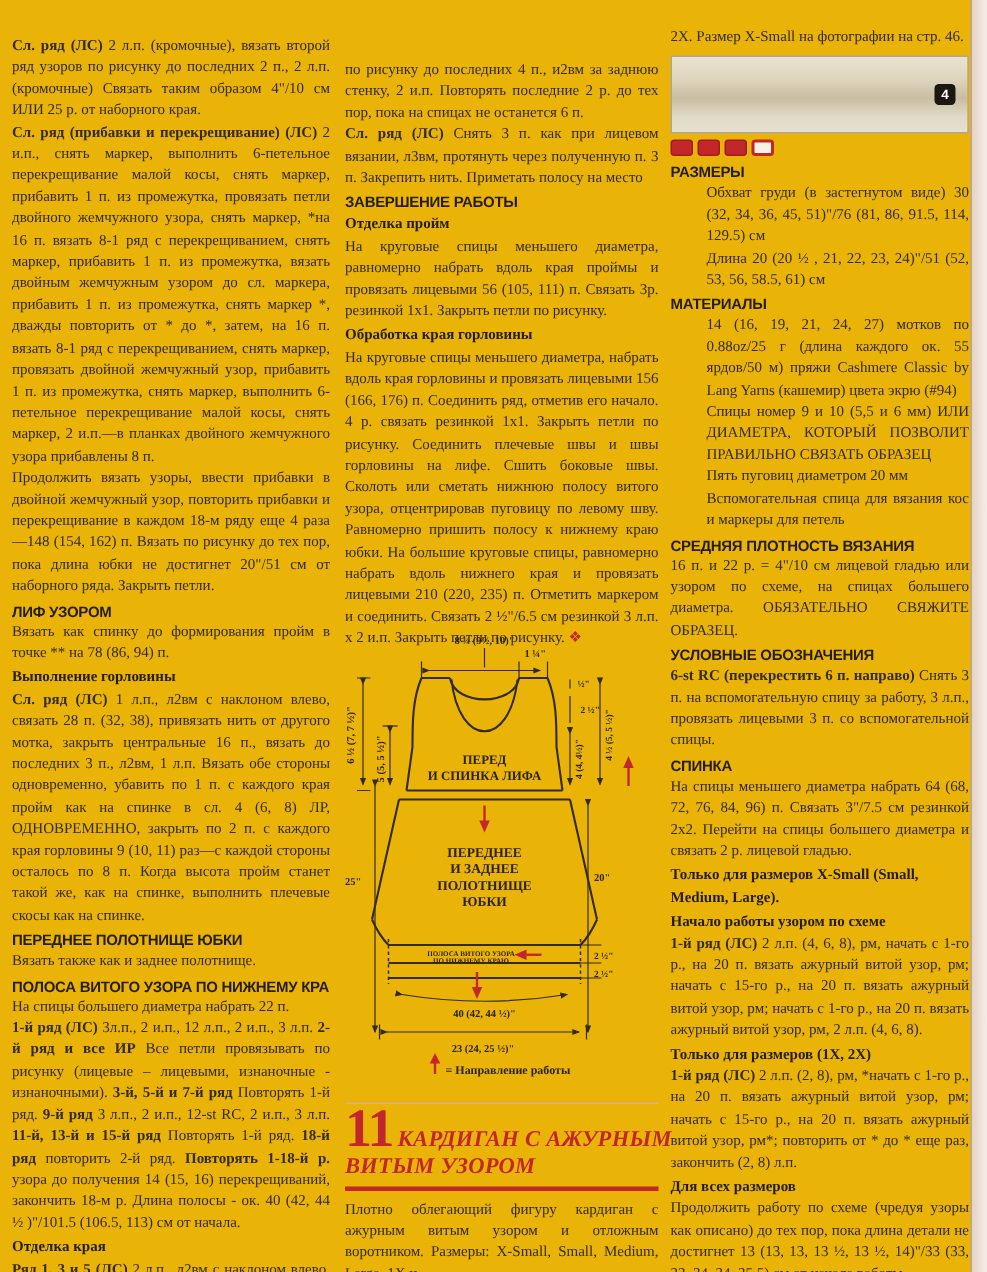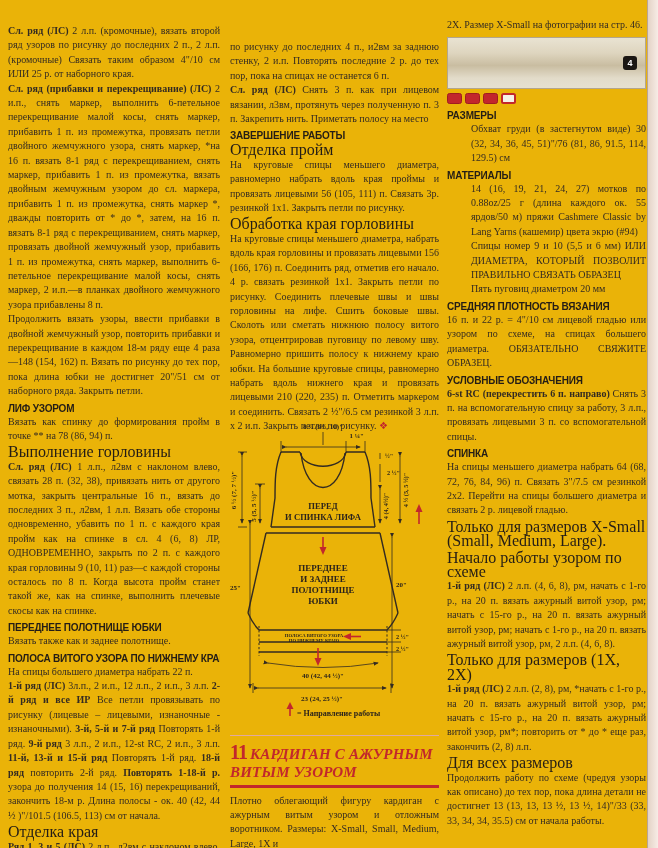--- a/index.html
+++ b/index.html
@@ -6,21 +6,21 @@
   .page{position:relative;width:658px;height:848px;background:#eab308;overflow:hidden;
         font-family:"Liberation Serif",serif;color:#342b22;}
   .col{position:absolute;top:0;box-sizing:border-box;}
   .col-left{left:8px;width:212px;padding-top:24px;}
   .col-mid{left:230px;width:209px;padding-top:40px;}
   .col-right{left:447px;width:199px;padding-top:18px;}
   .t{font-size:10px;line-height:14.4px;text-align:justify;margin:0;}
   .t .red{color:#c2272c;}
   .h1{font-family:"Liberation Sans",sans-serif;font-weight:bold;font-size:10px;
       letter-spacing:-0.2px;margin:4px 0 1px;color:#241d16;white-space:nowrap;overflow:hidden;}
-  .h2{font-weight:normal;font-size:16px;line-height:14.4px;margin:2px 0 0;color:#241d16;}
+  .h2{font-weight:bold;font-size:10px;line-height:14.4px;margin:2px 0 0;color:#241d16;}
   .indent{padding-left:24px;}
   
   .yarn-photo{position:relative;margin:5px 0 4px;height:50px;border:1px solid #b3a68d;
       background:linear-gradient(180deg,#e9e3d2 0%,#ded5bf 30%,#c9bda1 55%,#e2dbc9 80%,#e6e0d0 100%);}
   .yarn-badge{position:absolute;right:8px;top:18px;width:14px;height:14px;background:#1b1713;
       border-radius:3px;color:#fff;font-family:"Liberation Sans",sans-serif;font-weight:bold;
       font-size:9px;line-height:14px;text-align:center;}
   .difficulty{display:flex;gap:3px;margin:2px 0 6px;}
   .sq{width:15px;height:11px;border-radius:2.5px;box-sizing:border-box;}
   .sq-f{background:#c2272c;border:1px solid #a01c20;}
@@ -36,21 +36,21 @@
   .lbl{font-size:8.6px;font-weight:bold;text-anchor:middle;}
   .lbl2{font-size:9px;font-weight:bold;text-anchor:middle;}
   .bandtxt{font-size:4.7px;font-weight:bold;text-anchor:middle;}
   .redln{stroke:#c2272c;stroke-width:1.6;fill:none;}
   .redfl{fill:#c2272c;stroke:none;}
   .legendtxt{font-size:8px;font-weight:bold;}
   
   .feature{position:absolute;left:230px;top:735px;width:209px;}
   .f-rule-top{height:1px;background:#e0a9a0;margin-bottom:5px;}
   .f-row1{display:flex;align-items:baseline;gap:3px;}
-  .f-num{font-weight:bold;font-size:20px;color:#c2272c;letter-spacing:-1px;line-height:22px;}
+  .f-num{font-weight:bold;font-size:36px;color:#c2272c;letter-spacing:-1px;line-height:22px;}
   .f-line{font-weight:bold;font-size:15px;color:#c2272c;letter-spacing:0.2px;line-height:18px;white-space:nowrap;font-style:italic;}
   .f-rule{height:2.5px;background:#c2272c;margin:4px 0 6px;}
   
   .edge{position:absolute;right:0;top:0;width:10px;height:848px;
         background:linear-gradient(90deg,#e4d3c6,#f7ece6);border-left:1px solid #b9a495;}
 </style>
 </head>
 <body>
 
 <div class="page">
@@ -187,24 +187,26 @@
       <span class="yarn-badge">4</span>
     </div>
     <div class="difficulty">
         <span class="sq sq-f"></span>
         <span class="sq sq-f"></span>
         <span class="sq sq-f"></span>
         <span class="sq sq-e"></span>
       </div>
     <h3 class="h1">РАЗМЕРЫ</h3>
     <p class="t indent"><span>Обхват груди (в застегнутом виде) 30 (32, 34, 36, 45, 51)"/76 (81, 86, 91.5, 114, 129.5) см</span></p>
+    <p class="t indent"><span>Длина 20 (20 ½ , 21, 22, 23, 24)"/51 (52, 53, 56, 58.5, 61) см</span></p>
     <h3 class="h1">МАТЕРИАЛЫ</h3>
     <p class="t indent"><span>14 (16, 19, 21, 24, 27) мотков по  0.88oz/25 г (длина каждого ок. 55 ярдов/50 м) пряжи </span><span style="">Cashmere Classic</span><span> by Lang Yarns (кашемир) цвета экрю (#94)</span></p>
     <p class="t indent"><span>Спицы номер 9 и 10 (5,5 и 6 мм) ИЛИ ДИАМЕТРА, КОТОРЫЙ ПОЗВОЛИТ ПРАВИЛЬНО СВЯЗАТЬ ОБРАЗЕЦ</span></p>
     <p class="t indent"><span>Пять пуговиц диаметром 20 мм</span></p>
+    <p class="t indent"><span>Вспомогательная спица для вязания кос и маркеры для петель</span></p>
     <h3 class="h1">СРЕДНЯЯ ПЛОТНОСТЬ ВЯЗАНИЯ</h3>
     <p class="t"><span>16 п. и 22 р. = 4"/10 см лицевой гладью или узором по схеме, на спицах большего диаметра. ОБЯЗАТЕЛЬНО СВЯЖИТЕ ОБРАЗЕЦ.</span></p>
     <h3 class="h1">УСЛОВНЫЕ ОБОЗНАЧЕНИЯ</h3>
     <p class="t"><span style="font-weight: bold;">6-st RC (перекрестить 6 п. направо)</span><span> Снять 3 п. на вспомогательную спицу за работу, 3 л.п., провязать лицевыми 3 п. со вспомогательной спицы.</span></p>
     <h3 class="h1">СПИНКА</h3>
     <p class="t"><span>На спицы меньшего диаметра набрать 64 (68, 72, 76, 84, 96) п. Связать 3"/7.5 см резинкой 2x2. Перейти на спицы большего диаметра и связать 2 р. лицевой гладью.</span></p>
     <h4 class="h2">Только для размеров X-Small (Small, Medium, Large).</h4>
     <h4 class="h2">Начало работы узором по схеме</h4>
     <p class="t"><span style="font-weight: bold;">1-й ряд (ЛС)</span><span> 2 л.п. (4, 6, 8), рм, начать с 1-го р., на 20 п. вязать ажурный витой узор, рм; начать с 15-го р., на 20 п. вязать ажурный витой узор, рм; начать с 1-го р., на 20 п. вязать ажурный витой узор, рм, 2 л.п. (4, 6, 8).</span></p>
     <h4 class="h2">Только для размеров (1X, 2X)</h4>

